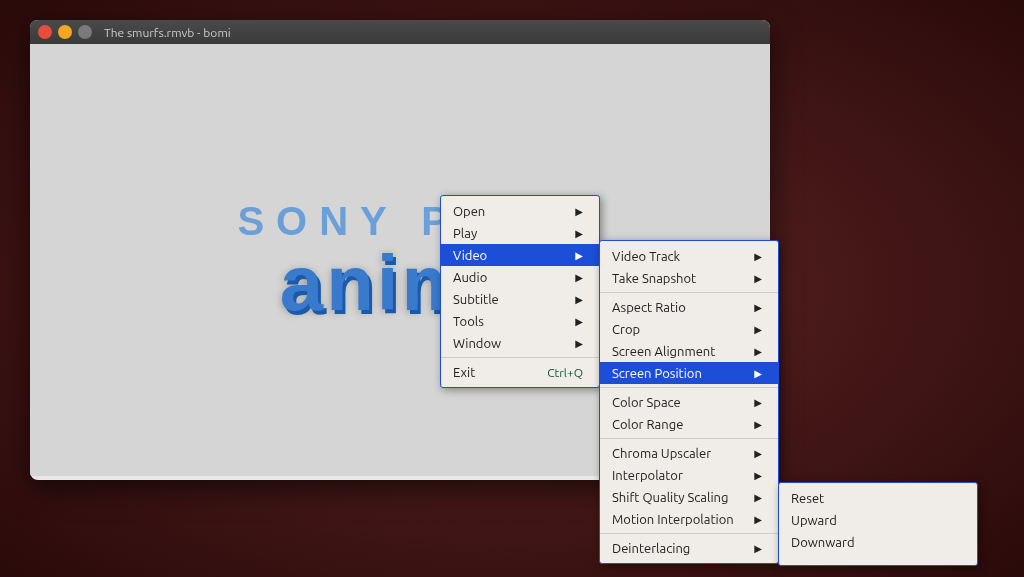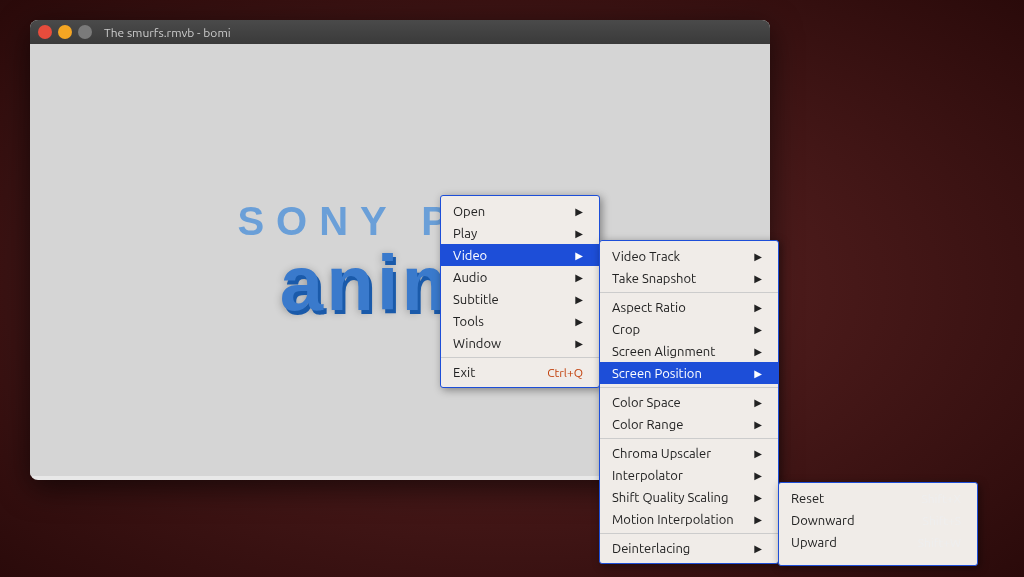--- a/index.html
+++ b/index.html
@@ -97,21 +97,21 @@
       white-space: nowrap;
       position: relative;
     }
 
     .menu-item.active {
       background: #1d4ed8;
       color: white;
     }
 
     .menu-item .shortcut {
-      color: #c2410c;
+      color: #14532d;
       font-size: 12px;
       margin-left: 20px;
     }
 
     .menu-item.active .shortcut {
       color: #eee;
     }
 
     .menu-item .arrow {
       font-size: 10px;
@@ -204,28 +204,28 @@
         <div class="menu-item active" style="position:relative;">
           <span class="menu-item-label">Screen Position</span>
           <span class="arrow">▶</span>
 
           <div class="menu screen-pos-submenu">
             <div class="menu-item">
               <span class="menu-item-label">Reset</span>
               <span class="shortcut">Shift+X</span>
             </div>
             <div class="menu-item">
+              <span class="menu-item-label">Upward</span>
+              <span class="shortcut">Shift+W</span>
+            </div>
+            <div class="menu-item">
               <span class="menu-item-label">Downward</span>
               <span class="shortcut">Shift+S</span>
             </div>
             <div class="menu-item">
-              <span class="menu-item-label">Upward</span>
-              <span class="shortcut">Shift+W</span>
-            </div>
-            <div class="menu-item">
               
               
             </div>
           </div>
         </div>
         <div class="menu-separator"></div>
         <div class="menu-item">
           <span class="menu-item-label">Color Space</span>
           <span class="arrow">▶</span>
         </div>

